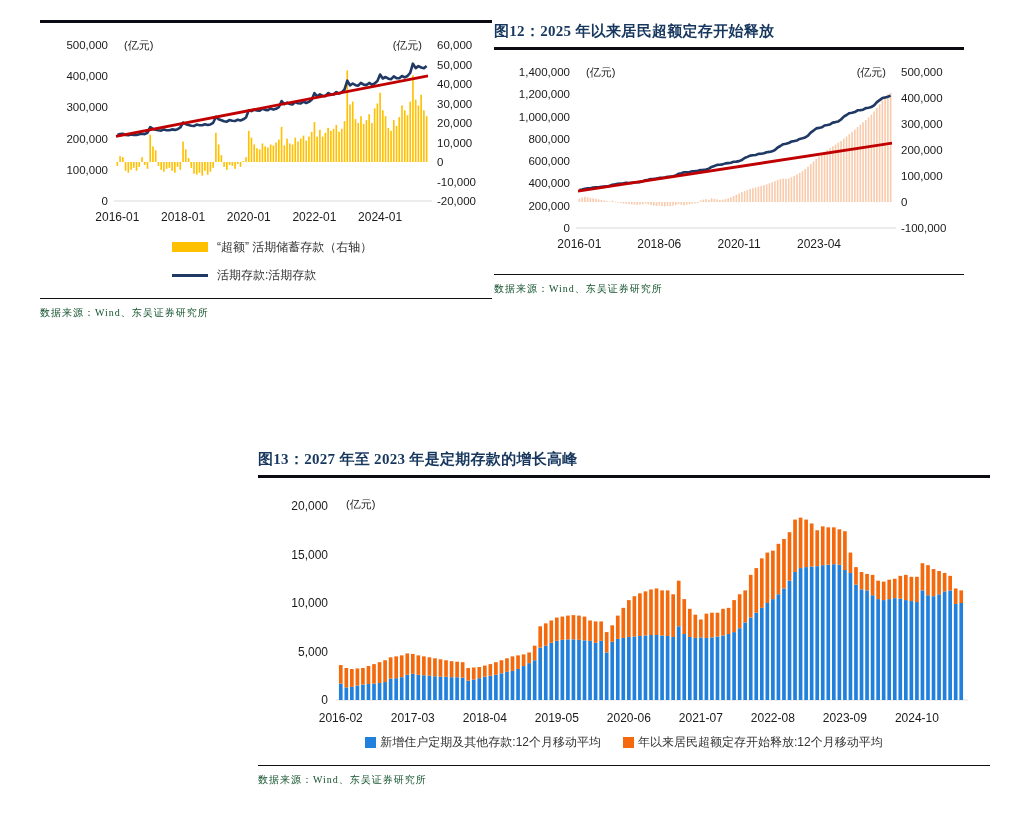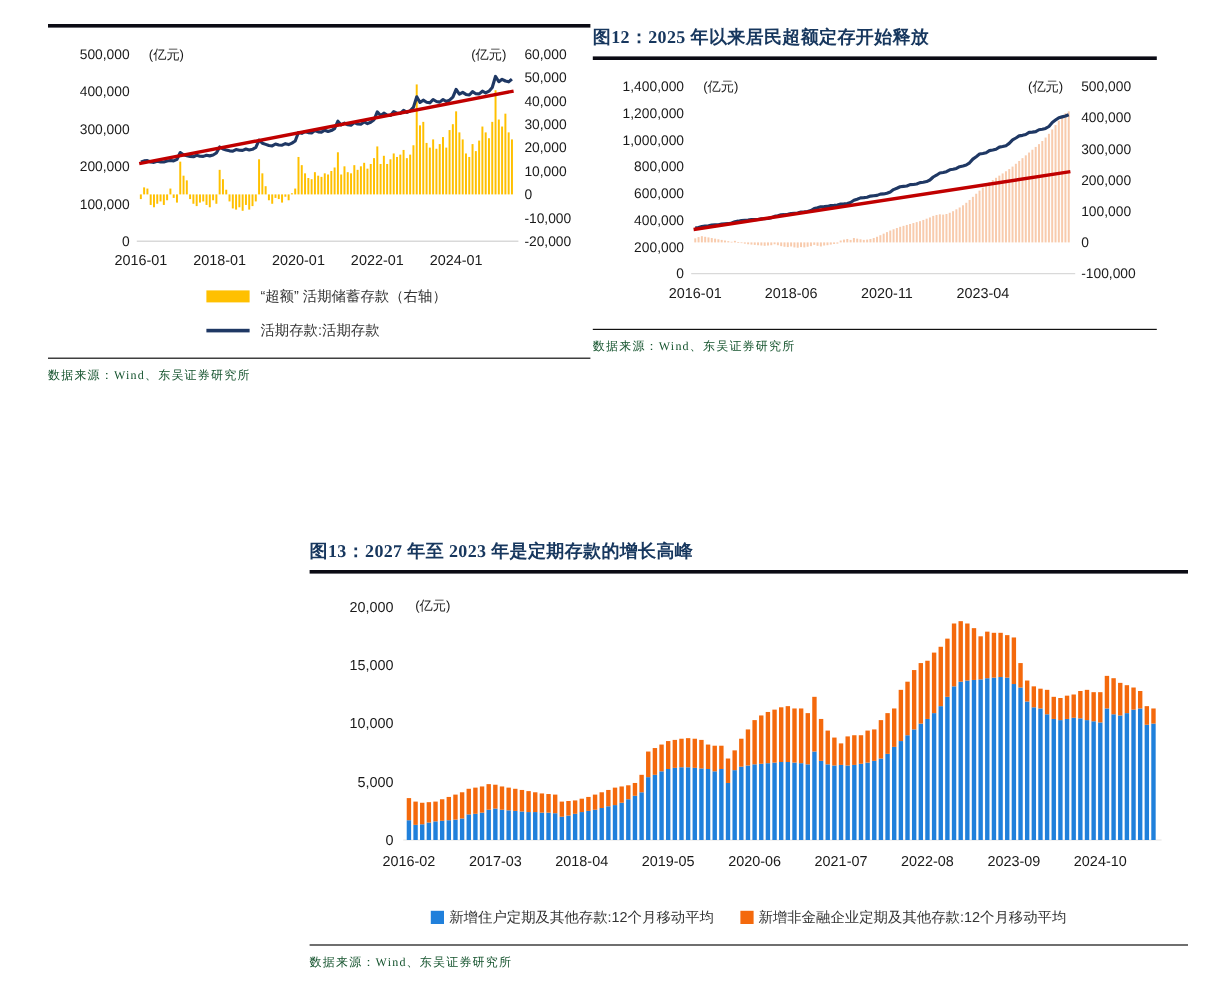--- a/index.html
+++ b/index.html
@@ -6,21 +6,21 @@
   body{width:1024px;height:837px;position:relative;font-family:"Liberation Sans",sans-serif;color:#000;}
   .figure{position:absolute;}
   .fig-title{font-family:"Liberation Serif",serif;font-weight:bold;font-size:15px;color:#17375E;letter-spacing:.3px;padding:2px 0 6px 0;}
   .title-rule{height:2.5px;background:#0b0b14;width:100%;}
   .chart-svg{display:block;margin-top:8px;}
   .legend-v{display:flex;flex-direction:column;gap:11px;margin-top:6px;}
   .legend-row{display:flex;align-items:center;gap:9px;font-size:12px;color:#333;}
   .swatch-bar{width:36px;height:10px;display:inline-block;}
   .swatch-line{width:36px;height:3px;display:inline-block;}
   .swatch-sq{width:11px;height:11px;display:inline-block;}
-  .legend-h{display:flex;justify-content:center;align-items:center;gap:22px;margin-top:22px;font-size:12px;color:#333;}
+  .legend-h{display:flex;justify-content:center;align-items:center;gap:22px;margin-top:0;font-size:12px;color:#333;}
   .legend-h .legend-row{gap:4px;}
   .bottom-rule{height:1.6px;background:#111;width:100%;margin-top:14px;}
   .source{font-family:"Liberation Serif",serif;font-size:10px;color:#14532d;margin-top:7px;letter-spacing:1px;}
 </style>
 </head>
 <body>
 
 <div class="figure" style="left:40px;top:20px;width:452px;">
   <div class="title-rule"></div>
   <svg class="chart-svg" id="chart0" width="452" height="202">
@@ -580,18 +580,18 @@
       <text x="586.8938053097345" y="236" text-anchor="middle" font-size="12" fill="#1a1a1a" font-family="&quot;Liberation Sans&quot;,sans-serif">2023-09</text>
       <text x="658.9115044247787" y="236" text-anchor="middle" font-size="12" fill="#1a1a1a" font-family="&quot;Liberation Sans&quot;,sans-serif">2024-10</text>
     </svg>
   <div class="legend-h">
     <div class="legend-row">
       <span class="swatch-sq" style="background: rgb(32, 128, 219);"></span>
       <span>新增住户定期及其他存款:12个月移动平均</span>
     </div>
     <div class="legend-row">
       <span class="swatch-sq" style="background: rgb(244, 105, 12);"></span>
-      <span>新增非金融企业定期及其他存款:12个月移动平均</span>
+      <span>年以来居民超额定存开始释放:12个月移动平均</span>
     </div>
   </div>
   <div class="bottom-rule"></div>
   <div class="source">数据来源：Wind、东吴证券研究所</div>
 </div>
 
 </body></html>

